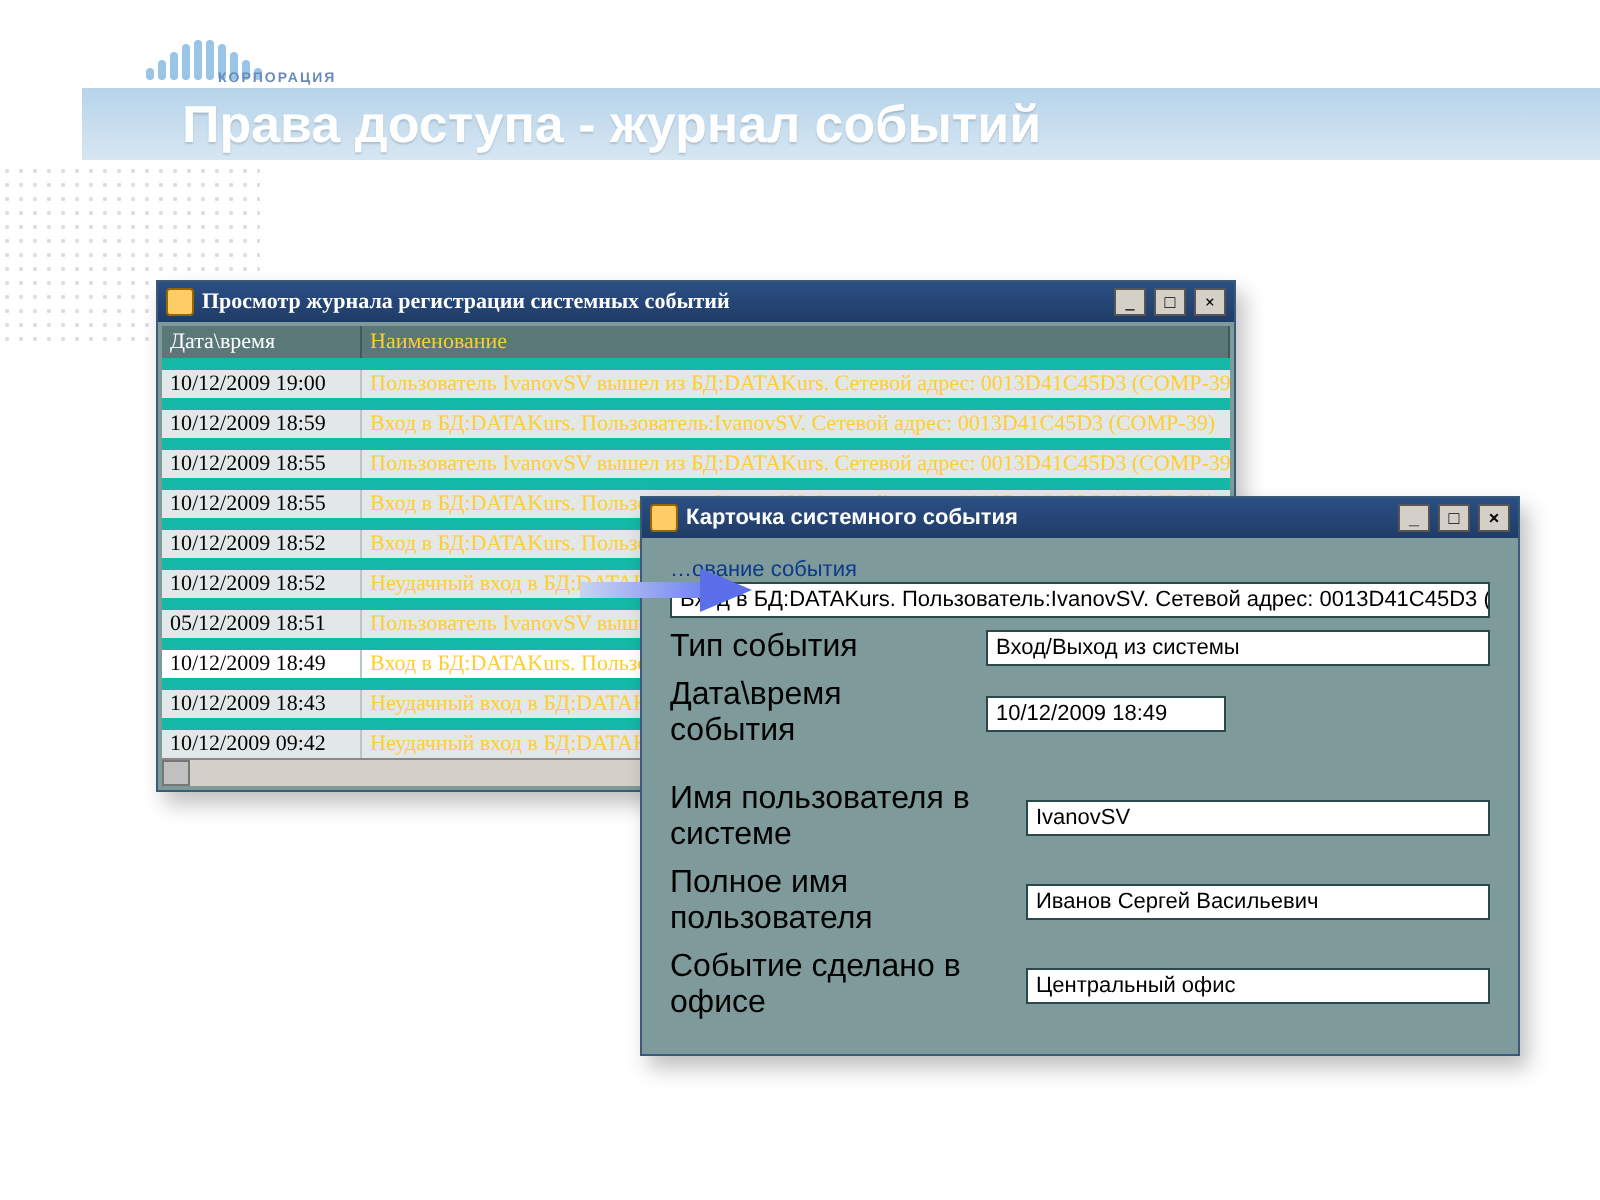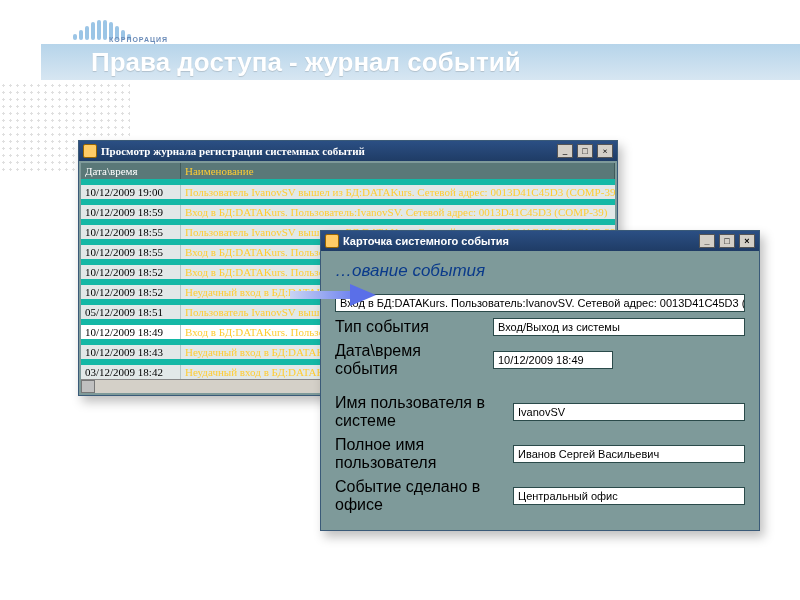--- a/index.html
+++ b/index.html
@@ -100,25 +100,25 @@
   .col-date { width: 100px; flex: none; }
   .col-name { flex: 1; color:#ffcc33; }
   .grid-rows { background:#e2e8e8; }
   .row { display:flex; border-top:6px solid #14b8a6; color:#000;justify-content:flex-end;}
   .row .cell { padding:1px 4px; overflow:hidden; white-space:nowrap; }
   .row .col-date{ border-right:1px solid #b8c6c6;}
   .row.selected { background:#fff; }
   .scrollbar-h { height:14px; background:#d4d0c8; border-top:1px solid #888; display:flex; justify-content:space-between;}
   .scrollbar-h .arr{ width:14px; background:#c0c0c0; border:1px solid #777;}
 
-  .win2 { left: 320px; top: 230px; width: 440px; }
+  .win2 { left: 320px; top: 248px; width: 440px; }
   .win1 { left: 78px; top: 140px; width: 540px; font-family: Liberation Serif, serif; }
 
   .card-body { background:#7e9a9a; padding: 10px 14px 16px; }
-  .section-label { color:#0a3a8a; font-size:17px; margin-bottom:13px;font-style:italic; }
+  .section-label { color:#0a3a8a; font-size:11px; margin-bottom:0; }
   .field-box {
     background:#fff; color:#000; padding:2px 4px; border:1px solid #2a4a4a;
     font-size:11px; white-space:nowrap; overflow:hidden;
   }
   .kv { display:flex; align-items:center; margin-top:6px; gap:8px;}
   .kv .k { width: 150px; color:#000; font-size:16px;}
   .kv .v { flex:1; }
 
   .arrow {
     position:absolute;
@@ -207,21 +207,21 @@
         </div>
         <div class="row selected">
           <div class="cell col-date">10/12/2009 18:49</div>
           <div class="cell col-name">Вход в БД:DATAKurs. Пользо</div>
         </div>
         <div class="row">
           <div class="cell col-date">10/12/2009 18:43</div>
           <div class="cell col-name">Неудачный вход в БД:DATAKurs. По</div>
         </div>
         <div class="row">
-          <div class="cell col-date">03/12/2009 18:42</div>
+          <div class="cell col-date">10/12/2009 09:42</div>
           <div class="cell col-name">Неудачный вход в БД:DATAKurs. По</div>
         </div>
       </div>
     <div class="scrollbar-h">
       <div class="arr"></div>
       <div class="arr"></div>
     </div>
   </div>
 </div>
 

